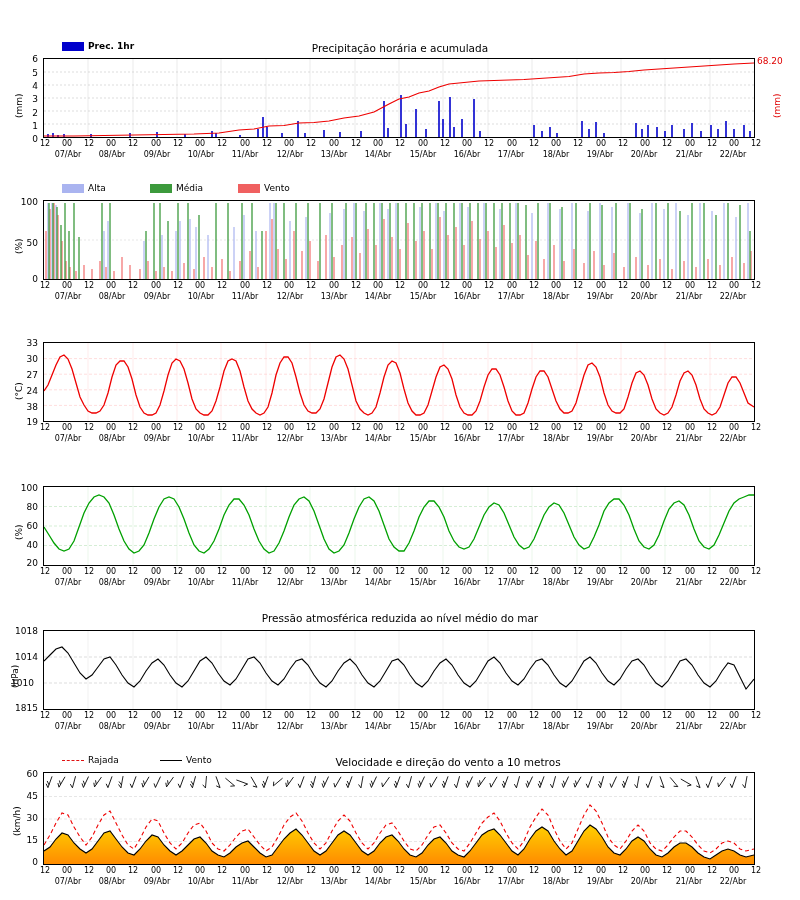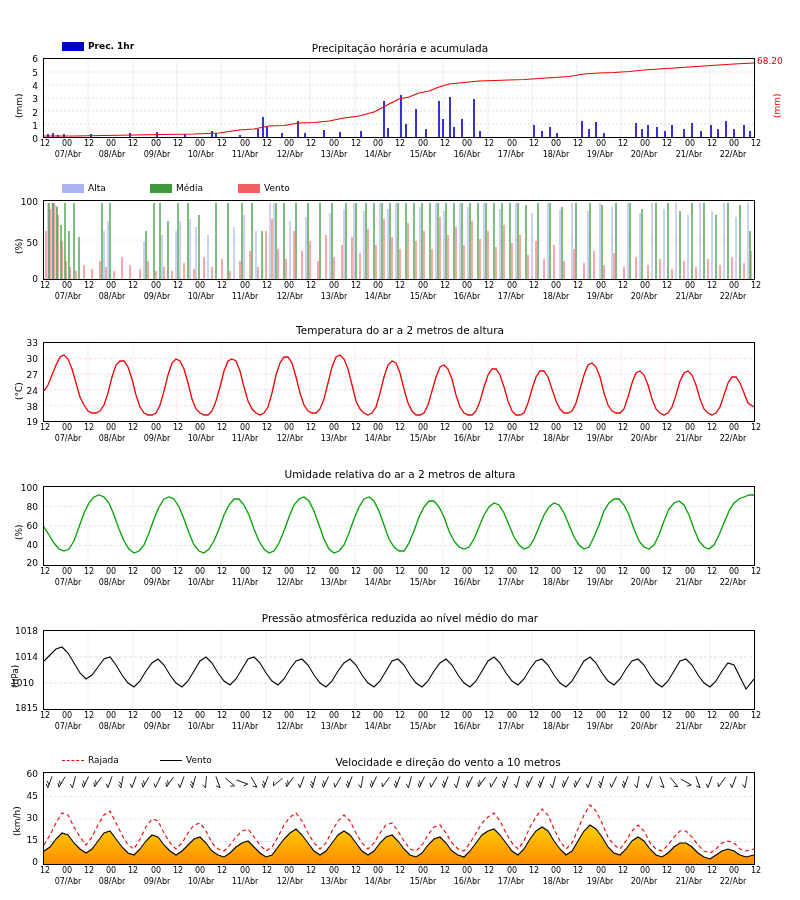--- a/index.html
+++ b/index.html
@@ -508,21 +508,20 @@
       <div class="xday" style="left:446px;top:11px;width:44px;">17/Abr</div>
       <div class="xday" style="left:491px;top:11px;width:44px;">18/Abr</div>
       <div class="xday" style="left:535px;top:11px;width:44px;">19/Abr</div>
       <div class="xday" style="left:579px;top:11px;width:44px;">20/Abr</div>
       <div class="xday" style="left:624px;top:11px;width:44px;">21/Abr</div>
       <div class="xday" style="left:668px;top:11px;width:44px;">22/Abr</div>
     </div>
   </div>
 
   <div class="panel" style="top:324px;height:115px;">
-    <div class="panel-title" style="top:0;">Temperatura do ar a 2 metros de altura</div>
     <div class="ylabel" style="left:14px;top:76px;">(°C)</div>
 
     <div class="ytick" style="left:14px;top:93px;width:24px;">19</div>
     <div class="ytick" style="left:14px;top:78px;width:24px;">38</div>
     <div class="ytick" style="left:14px;top:62px;width:24px;">24</div>
     <div class="ytick" style="left:14px;top:46px;width:24px;">27</div>
     <div class="ytick" style="left:14px;top:30px;width:24px;">30</div>
     <div class="ytick" style="left:14px;top:14px;width:24px;">33</div>
 
     <div class="plot" style="left:43px;top:18px;width:712px;height:80px;">
@@ -602,21 +601,20 @@
       <div class="xday" style="left:446px;top:11px;width:44px;">17/Abr</div>
       <div class="xday" style="left:491px;top:11px;width:44px;">18/Abr</div>
       <div class="xday" style="left:535px;top:11px;width:44px;">19/Abr</div>
       <div class="xday" style="left:579px;top:11px;width:44px;">20/Abr</div>
       <div class="xday" style="left:624px;top:11px;width:44px;">21/Abr</div>
       <div class="xday" style="left:668px;top:11px;width:44px;">22/Abr</div>
     </div>
   </div>
 
   <div class="panel" style="top:468px;height:115px;">
-    <div class="panel-title" style="top:0;">Umidade relativa do ar a 2 metros de altura</div>
     <div class="ylabel" style="left:14px;top:72px;">(%)</div>
 
     <div class="ytick" style="left:12px;top:90px;width:26px;">20</div>
     <div class="ytick" style="left:12px;top:72px;width:26px;">40</div>
     <div class="ytick" style="left:12px;top:53px;width:26px;">60</div>
     <div class="ytick" style="left:12px;top:34px;width:26px;">80</div>
     <div class="ytick" style="left:9px;top:15px;width:29px;">100</div>
 
     <div class="plot" style="left:43px;top:18px;width:712px;height:80px;">
       <svg width="710" height="78" viewBox="0 0 710 78" preserveAspectRatio="none">

